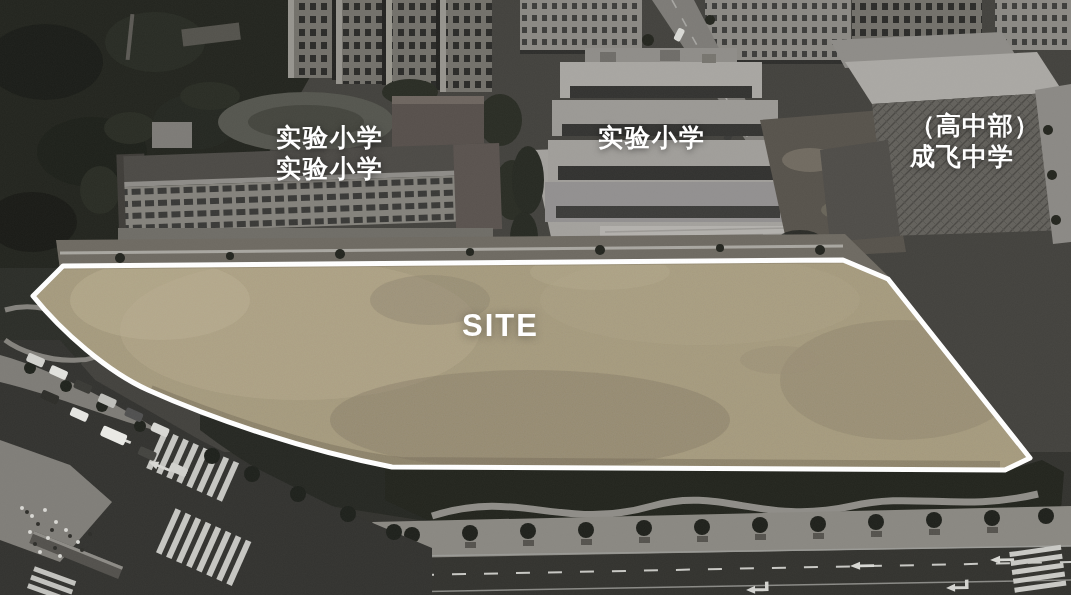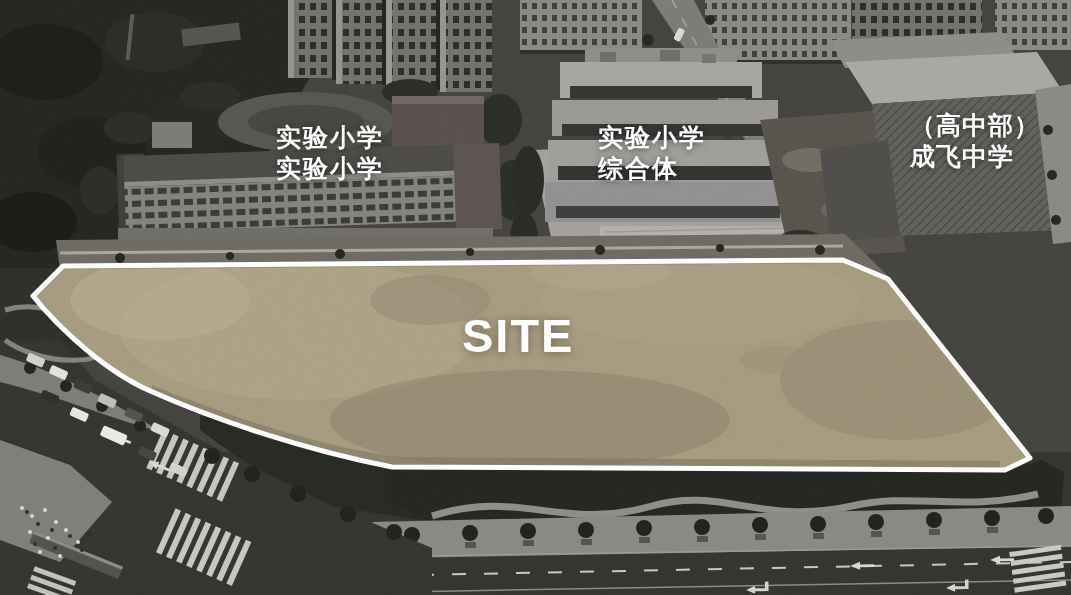--- a/index.html
+++ b/index.html
@@ -9,21 +9,21 @@
   }
   .canvas svg{position:absolute;left:0;top:0;}
   .anno{
     position:absolute;color:#ffffff;font-weight:bold;text-align:left;
     font-size:25px;line-height:31px;letter-spacing:2px;
     text-shadow:0 1px 6px rgba(0,0,0,.55);white-space:nowrap;
   }
   .anno span{display:block;}
   .site-label{
     position:absolute;left:462px;top:308px;color:#ffffff;font-weight:bold;
-    font-size:47px;letter-spacing:2px;text-shadow:0 1px 8px rgba(0,0,0,.35);
+    font-size:31px;letter-spacing:2px;text-shadow:0 1px 8px rgba(0,0,0,.35);
   }
 </style>
 </head>
 <body>
 
 <div class="canvas">
 <svg width="1071" height="595" viewBox="0 0 1071 595">
   <defs>
     <pattern id="winA" width="11" height="13" patternUnits="userSpaceOnUse">
       <rect width="11" height="13" fill="#73716b"></rect>
@@ -368,20 +368,19 @@
 
   <rect width="1071" height="595" filter="url(#grain)" opacity=".07"></rect>
 </svg>
 
   <div class="anno" style="left:276px;top:122px;width:116px;">
     <span>实验小学</span>
     <span>实验小学</span>
   </div>
   <div class="anno" style="left:598px;top:122px;width:124px;">
     <span>实验小学</span>
-    <span>综合体</span>
   </div>
   <div class="anno" style="left:910px;top:110px;width:160px;letter-spacing:1px;">
     <span>（高中部）</span>
     <span>成飞中学</span>
   </div>
   <div class="site-label">SITE</div>
 </div>
 
 </body></html>

